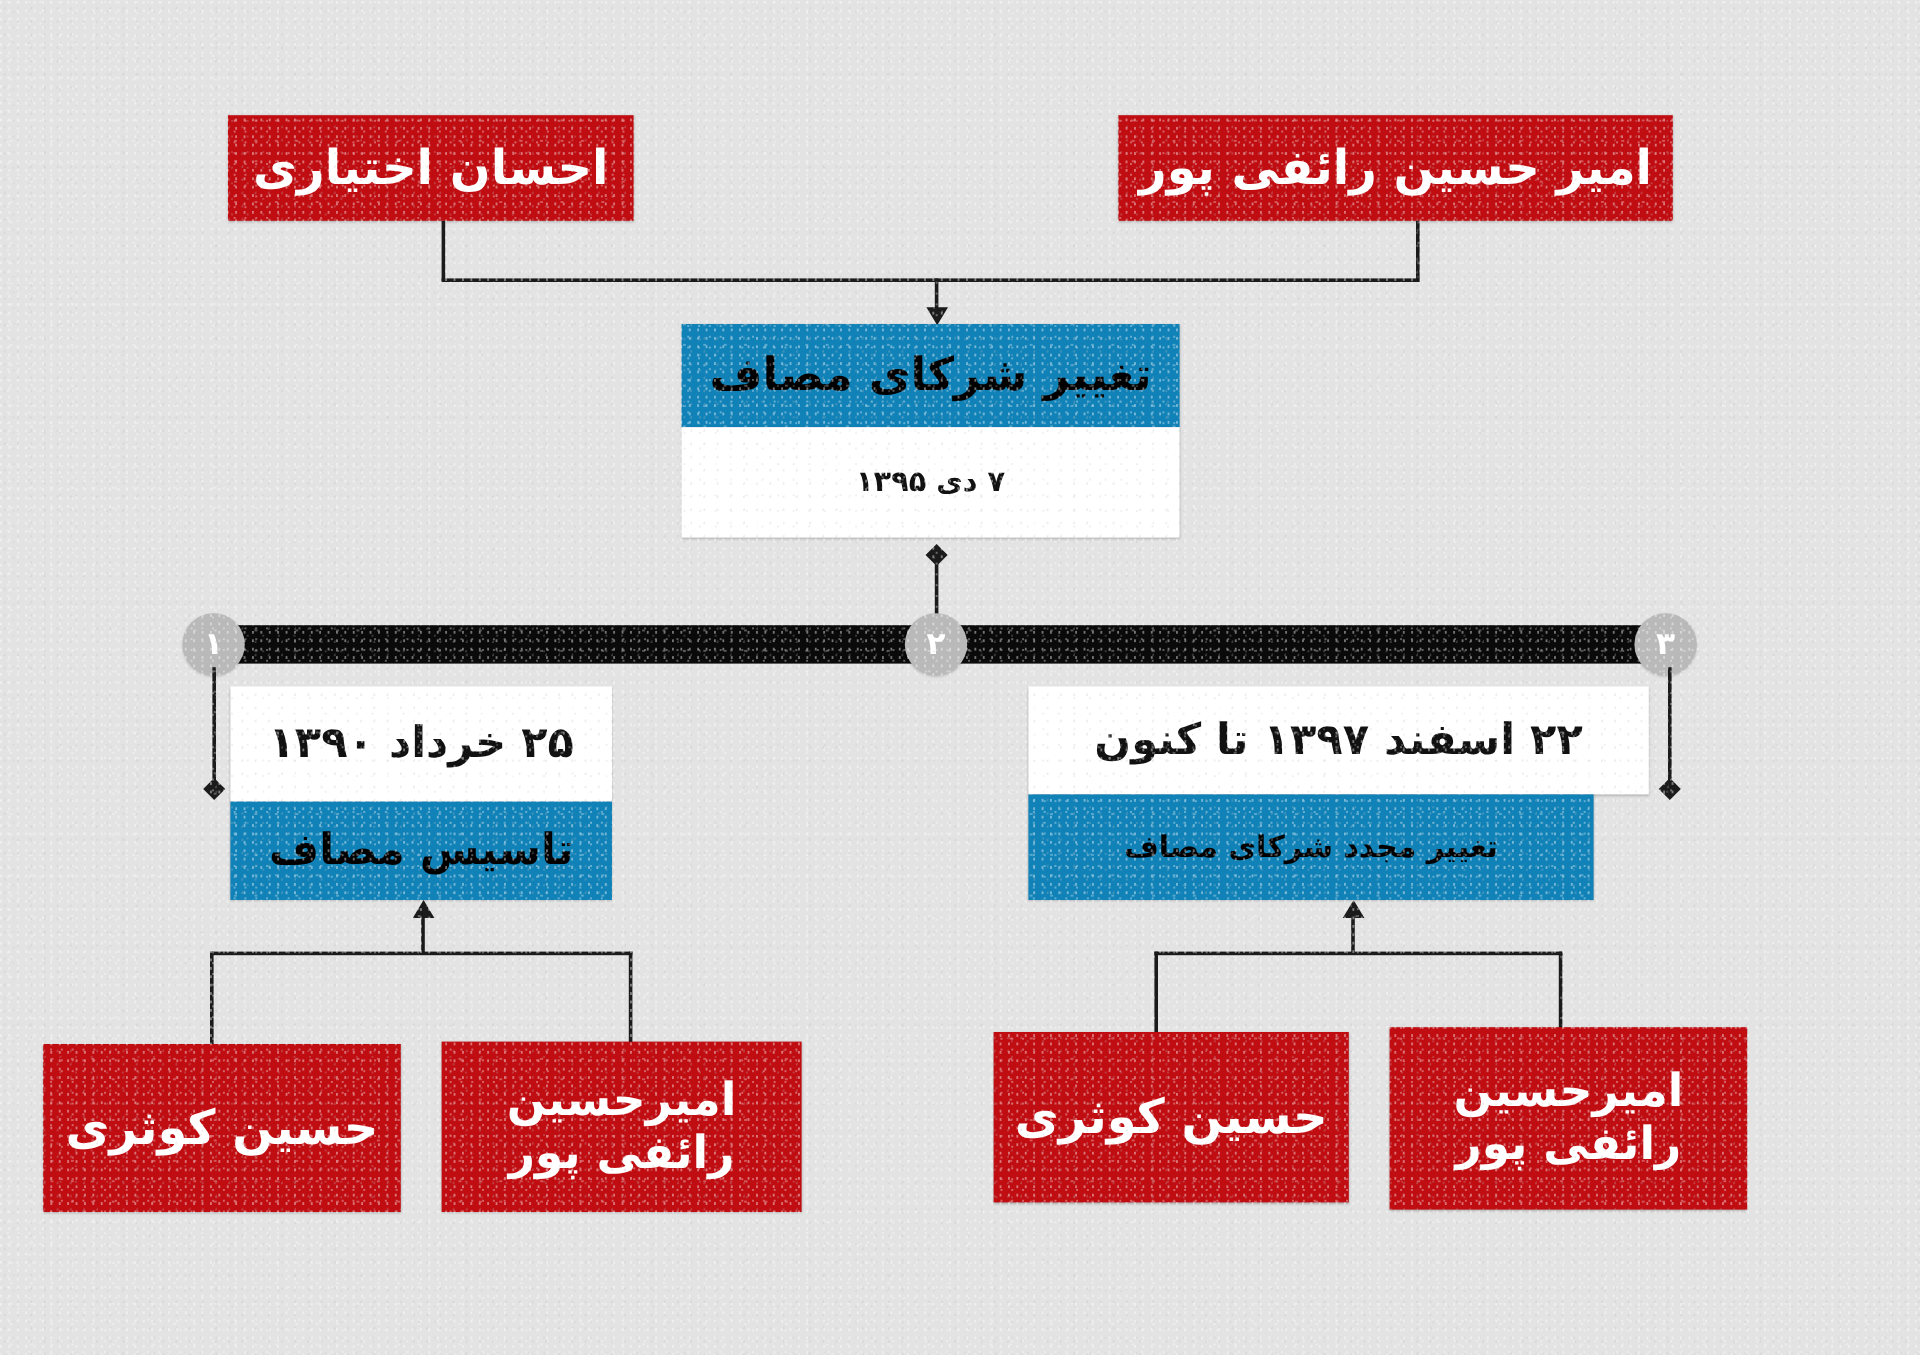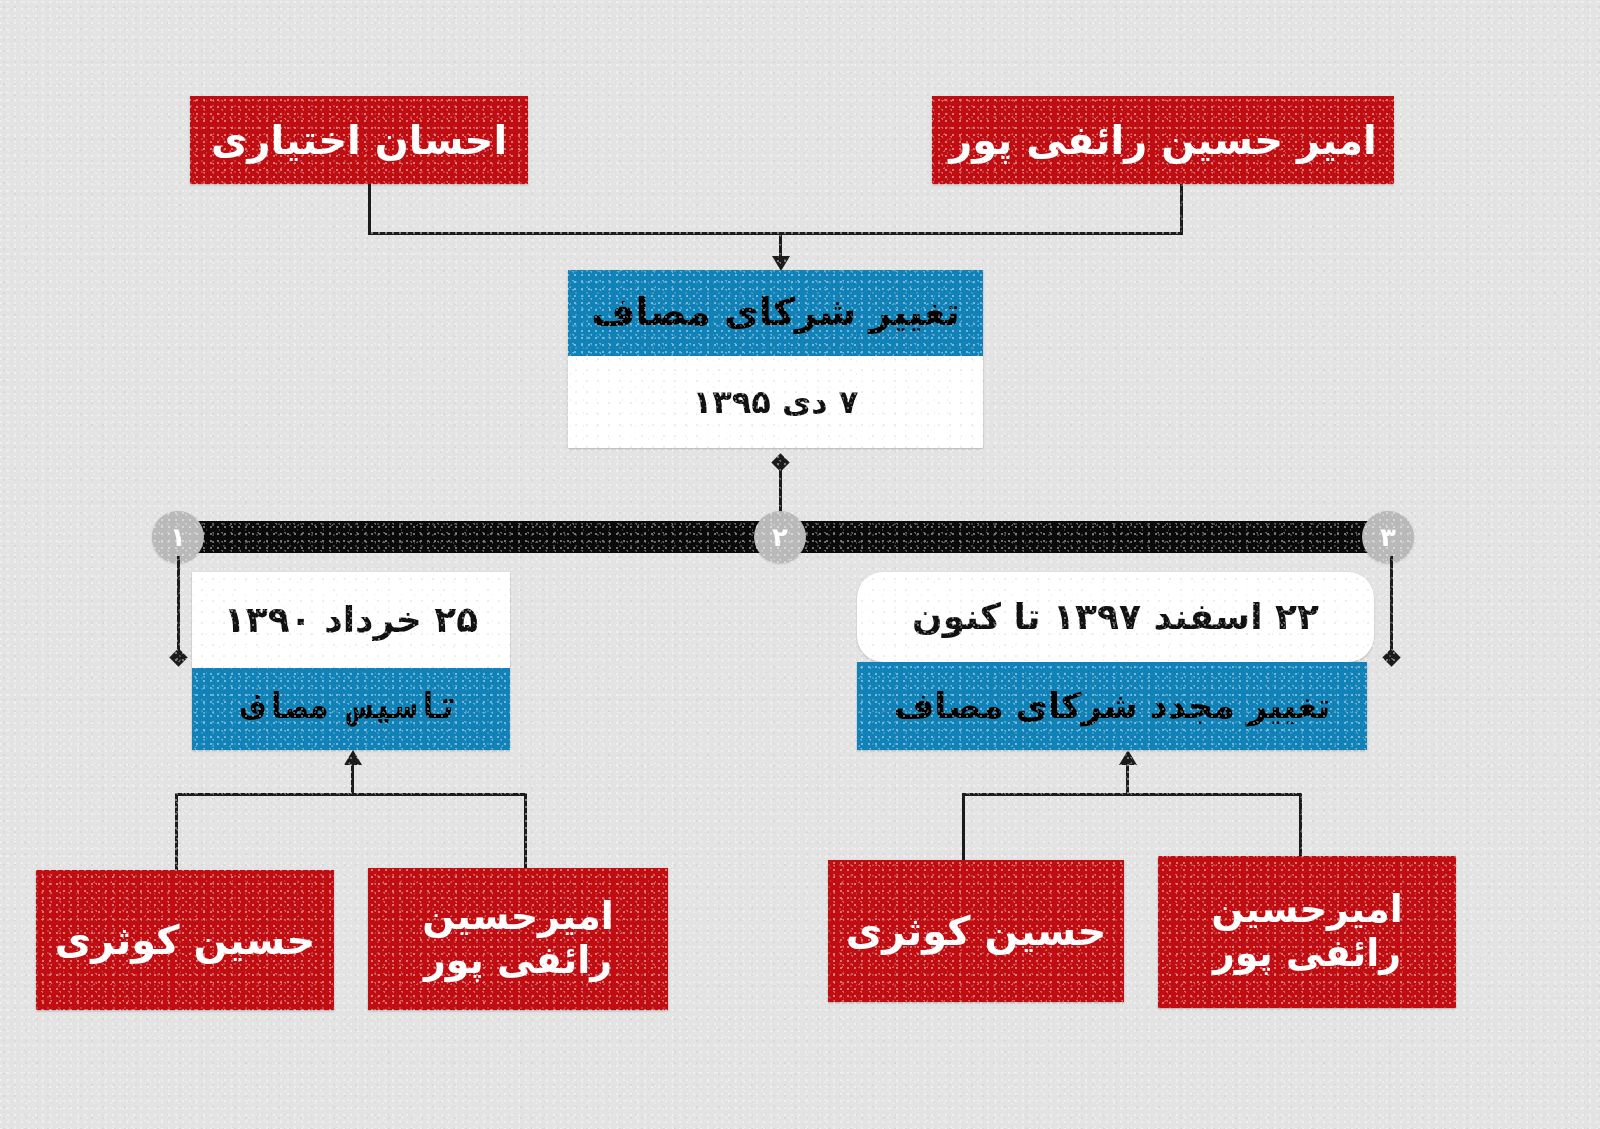--- a/index.html
+++ b/index.html
@@ -73,62 +73,62 @@
 
   <div class="box person" style="left:920px;top:96px;width:462px;height:88px;font-size:40px;margin-left:12px;">امیر حسین رائفی پور</div>
 
   <div class="vline" style="left:368px;top:184px;height:50px;"></div>
   <div class="vline" style="left:1180px;top:184px;height:50px;"></div>
   <div class="hline" style="left:368px;top:232px;width:815px;"></div>
   <div class="vline" style="left:779px;top:232px;height:34px;"></div>
   <div class="arrow-down" style="left:772px;top:256px;"></div>
 
   <div class="box title-bar" style="left:568px;top:270px;width:415px;height:86px;font-size:38px;">تغییر شرکای مصاف</div>
-  <div class="box date-bar" style="left:568px;top:356px;width:415px;height:92px;font-size:32px;">۷ دی ۱۳۹۵</div>
+  <div class="box date-bar" style="left:568px;top:356px;width:415px;height:92px;font-size:24px;">۷ دی ۱۳۹۵</div>
 
   <div class="vline" style="left:779px;top:462px;height:62px;"></div>
   <div class="diamond" style="left:774px;top:456px;"></div>
 
   <div id="timeline-bar"></div>
 
   <div class="marker" style="left:152px;top:511px;">
     <span>۱</span>
   </div>
   <div class="marker" style="left:754px;top:511px;">
     <span>۲</span>
   </div>
   <div class="marker" style="left:1362px;top:511px;">
     <span>۳</span>
   </div>
 
   <div class="vline" style="left:177px;top:556px;height:104px;"></div>
   <div class="diamond" style="left:172px;top:651px;"></div>
 
   <div class="box date-bar" style="left:192px;top:572px;width:318px;height:96px;font-size:36px;">۲۵ خرداد ۱۳۹۰</div>
-  <div class="box title-bar" style="left:192px;top:668px;width:318px;height:82px;font-size:36px;font-family:Liberation Mono, monospace;">تاسیس مصاف</div>
+  <div class="box title-bar" style="left:192px;top:668px;width:318px;height:82px;font-size:36px;">تاسیس مصاف</div>
 
   <div class="arrow-up" style="left:344px;top:750px;"></div>
   <div class="vline" style="left:351px;top:762px;height:33px;"></div>
   <div class="hline" style="left:175px;top:793px;width:352px;"></div>
   <div class="vline" style="left:175px;top:793px;height:77px;"></div>
   <div class="vline" style="left:524px;top:793px;height:77px;"></div>
 
   <div class="box person" style="left:36px;top:870px;width:298px;height:140px;font-size:40px;">حسین کوثری</div>
 
   <div class="box person" style="left:368px;top:868px;width:300px;height:142px;font-size:38px;
               flex-direction:column;">
     <span>امیرحسین</span>
     <span>رائفی پور</span>
   </div>
 
   <div class="vline" style="left:1390px;top:556px;height:104px;"></div>
   <div class="diamond" style="left:1385px;top:651px;"></div>
 
-  <div class="box date-bar" style="left:857px;top:572px;width:517px;height:90px;font-size:36px;border-radius:26px;">۲۲ اسفند ۱۳۹۷ تا کنون</div>
-  <div class="box title-bar" style="left:857px;top:662px;width:510px;height:88px;font-size:35px;">تغییر مجدد شرکای مصاف</div>
+  <div class="box date-bar" style="left:857px;top:572px;width:517px;height:90px;font-size:36px;">۲۲ اسفند ۱۳۹۷ تا کنون</div>
+  <div class="box title-bar" style="left:857px;top:662px;width:471px;height:88px;font-size:25px;">تغییر مجدد شرکای مصاف</div>
 
   <div class="arrow-up" style="left:1119px;top:750px;"></div>
   <div class="vline" style="left:1126px;top:762px;height:33px;"></div>
   <div class="hline" style="left:962px;top:793px;width:340px;"></div>
   <div class="vline" style="left:962px;top:793px;height:67px;"></div>
   <div class="vline" style="left:1299px;top:793px;height:67px;"></div>
 
   <div class="box person" style="left:828px;top:860px;width:296px;height:142px;font-size:40px;">حسین کوثری</div>
 
   <div class="box person" style="left:1158px;top:856px;width:298px;height:152px;font-size:38px;

